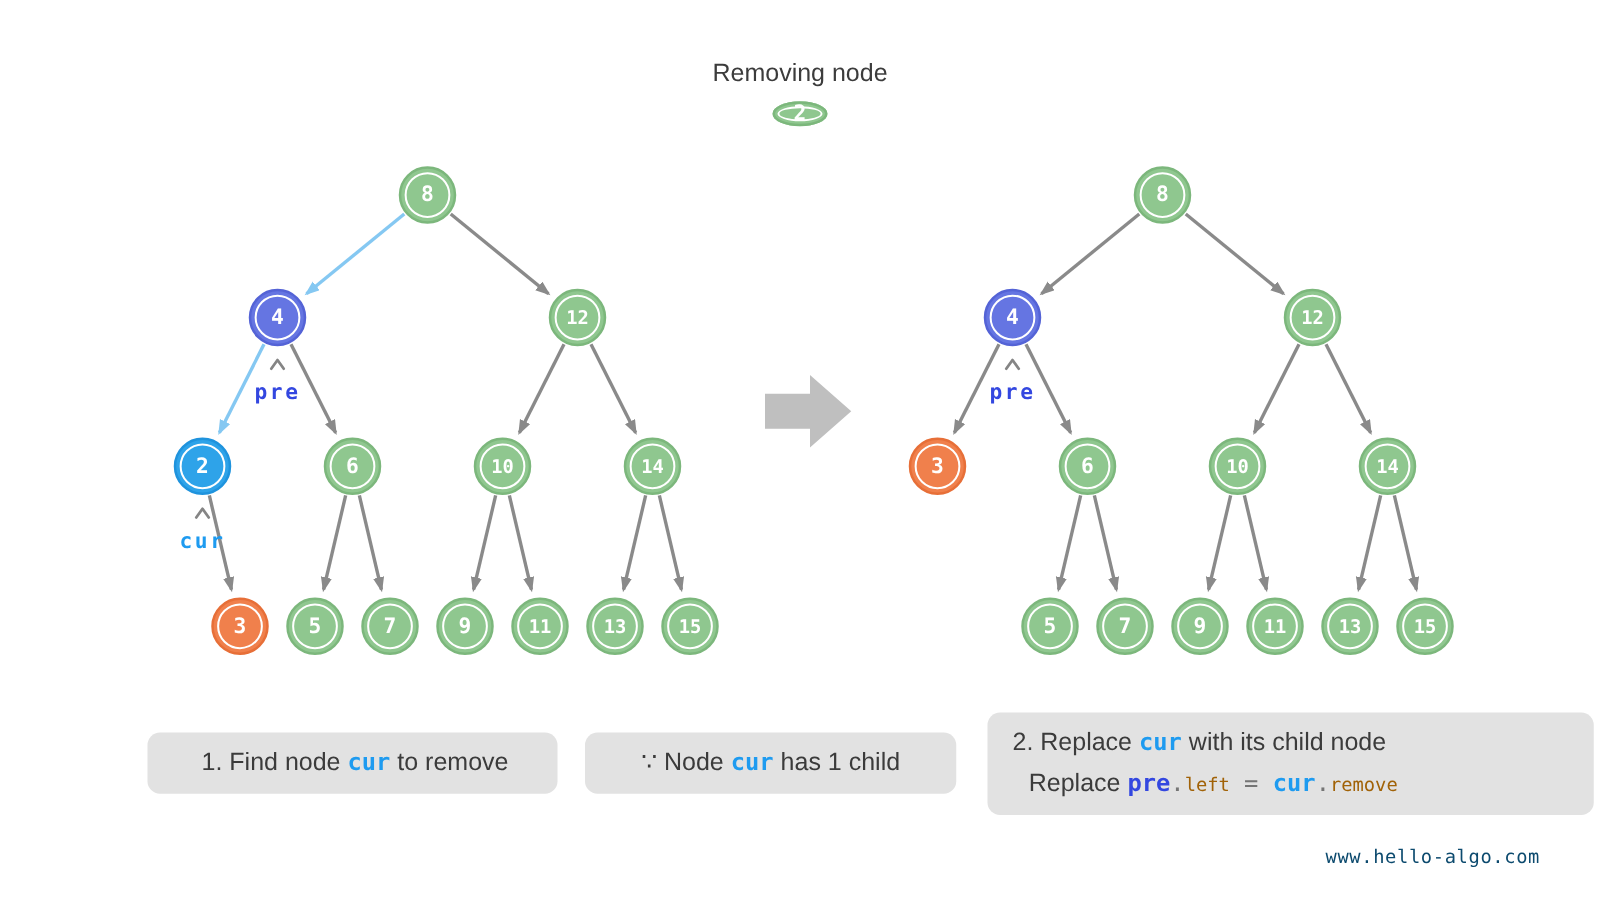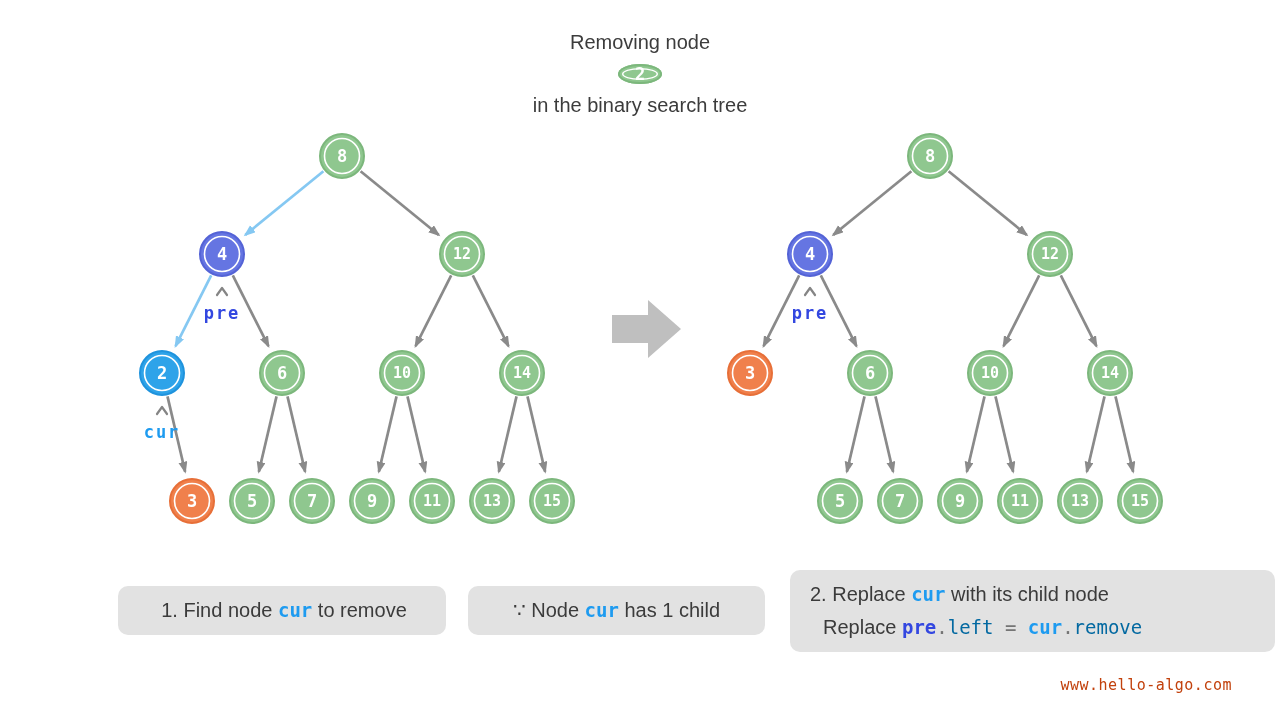--- a/index.html
+++ b/index.html
@@ -29,41 +29,40 @@
     position:absolute; background:#e2e2e2; border-radius:10px;
     display:flex; flex-direction:column; justify-content:center;
     font-size:20px; color:#3b3b3b; line-height:33px;
     box-sizing:border-box;
   }
   .caption.center{text-align:center;}
   .caption.left{text-align:left; padding-left:20px;}
   .cap-line{white-space:pre;}
   .seg-cur{color:#1e9bf0;font-weight:bold;font-family:"DejaVu Sans Mono", monospace;font-size:19px;}
   .seg-pre{color:#3347e0;font-weight:bold;font-family:"DejaVu Sans Mono", monospace;font-size:19px;}
-  .seg-gray{color:#0369a1;font-family:"DejaVu Sans Mono", monospace;font-size:19px;}
+  .seg-gray{color:#a16207;font-family:"DejaVu Sans Mono", monospace;font-size:15px;}
   .seg-mid{color:#757575;font-family:"DejaVu Sans Mono", monospace;font-size:19px;}
 
   
   .watermark{
     position:absolute; top:676px; right:48px;
     font-family:"DejaVu Sans Mono", monospace;
-    font-size:15px; color:#c2410c; letter-spacing:0.5px;
+    font-size:15px; color:#0c4a6e; letter-spacing:0.5px;
   }
 </style>
 </head>
 <body>
 
 <div class="stage">
 
   <div class="title">
     <span>Removing node</span>
     <span class="title-node">
       <span>2</span>
     </span>
-    <span>in the binary search tree</span>
   </div>
 
   <svg class="stage-svg" width="1280" height="720" viewBox="0 0 1280 720">
     <defs>
       <marker id="arrow-edge" markerUnits="userSpaceOnUse" markerWidth="14" markerHeight="11" refX="10" refY="4.5" orient="auto">
         <path id="arrow-edge-path" d="M0,0 L12,4.5 L0,9 Z" fill="#8a8a8a"></path>
       </marker>
       <marker id="arrow-hl" markerUnits="userSpaceOnUse" markerWidth="14" markerHeight="11" refX="10" refY="4.5" orient="auto">
         <path id="arrow-hl-path" d="M0,0 L12,4.5 L0,9 Z" fill="#85c8f2"></path>
       </marker>

